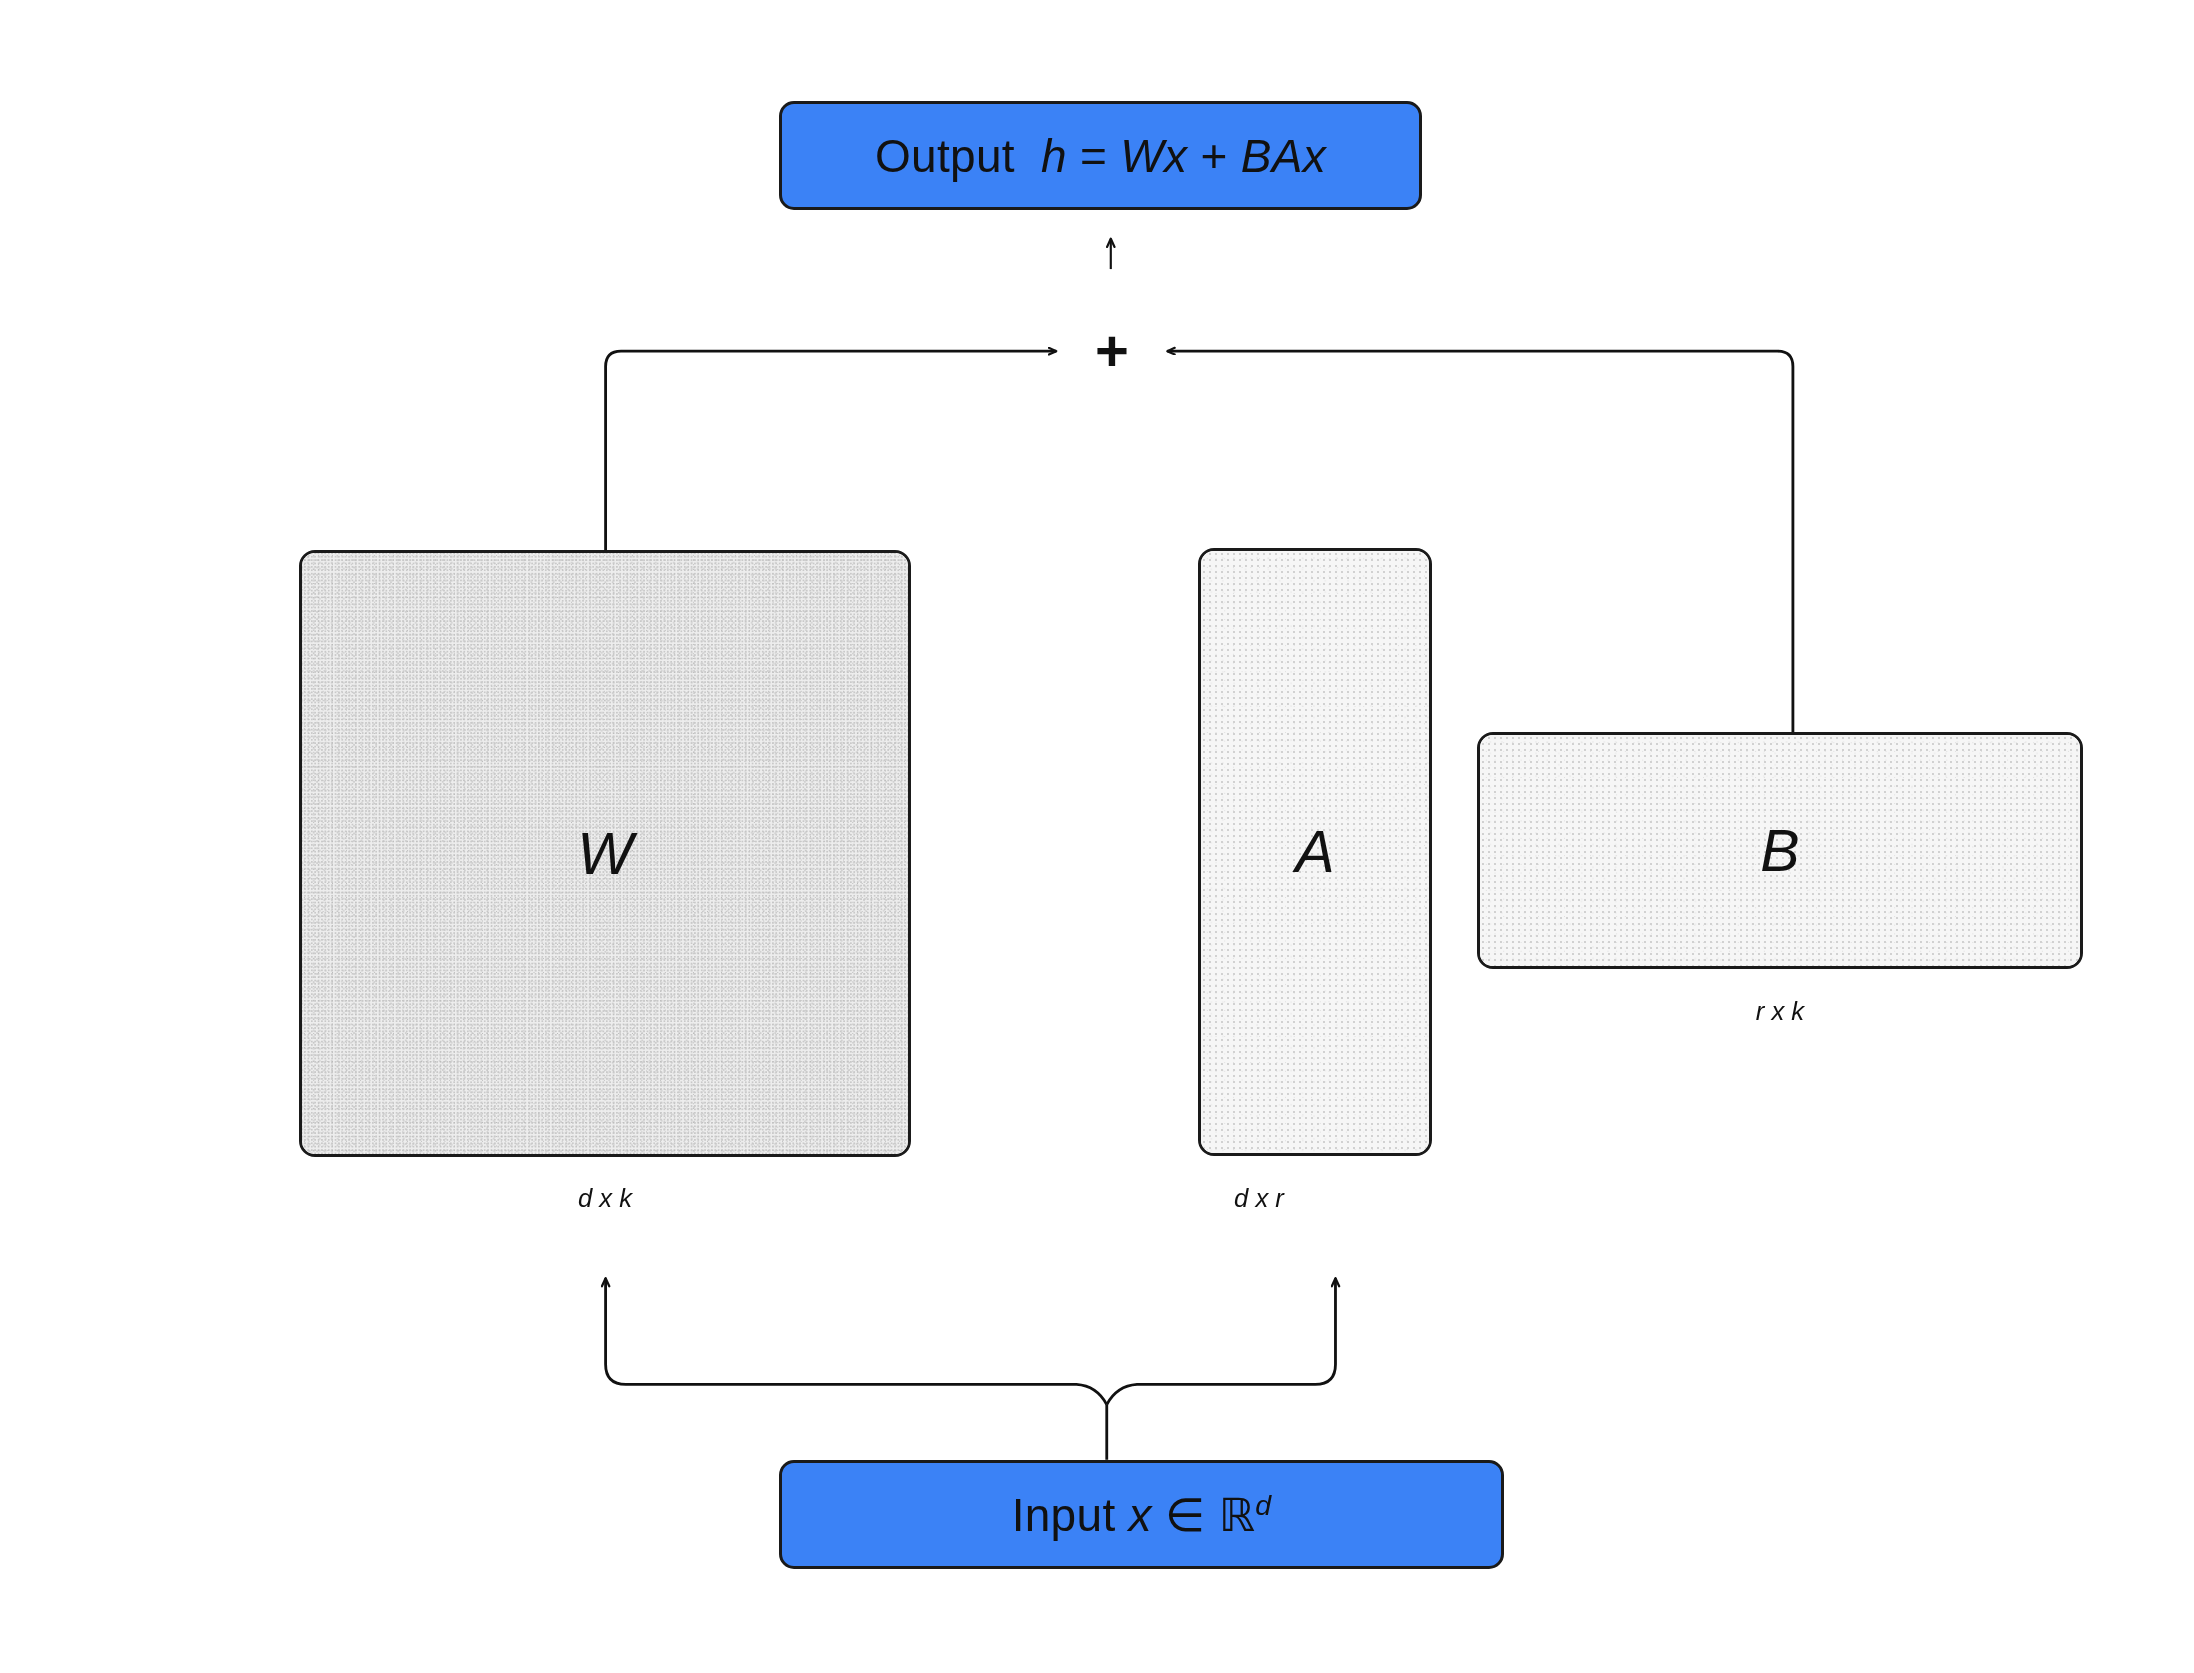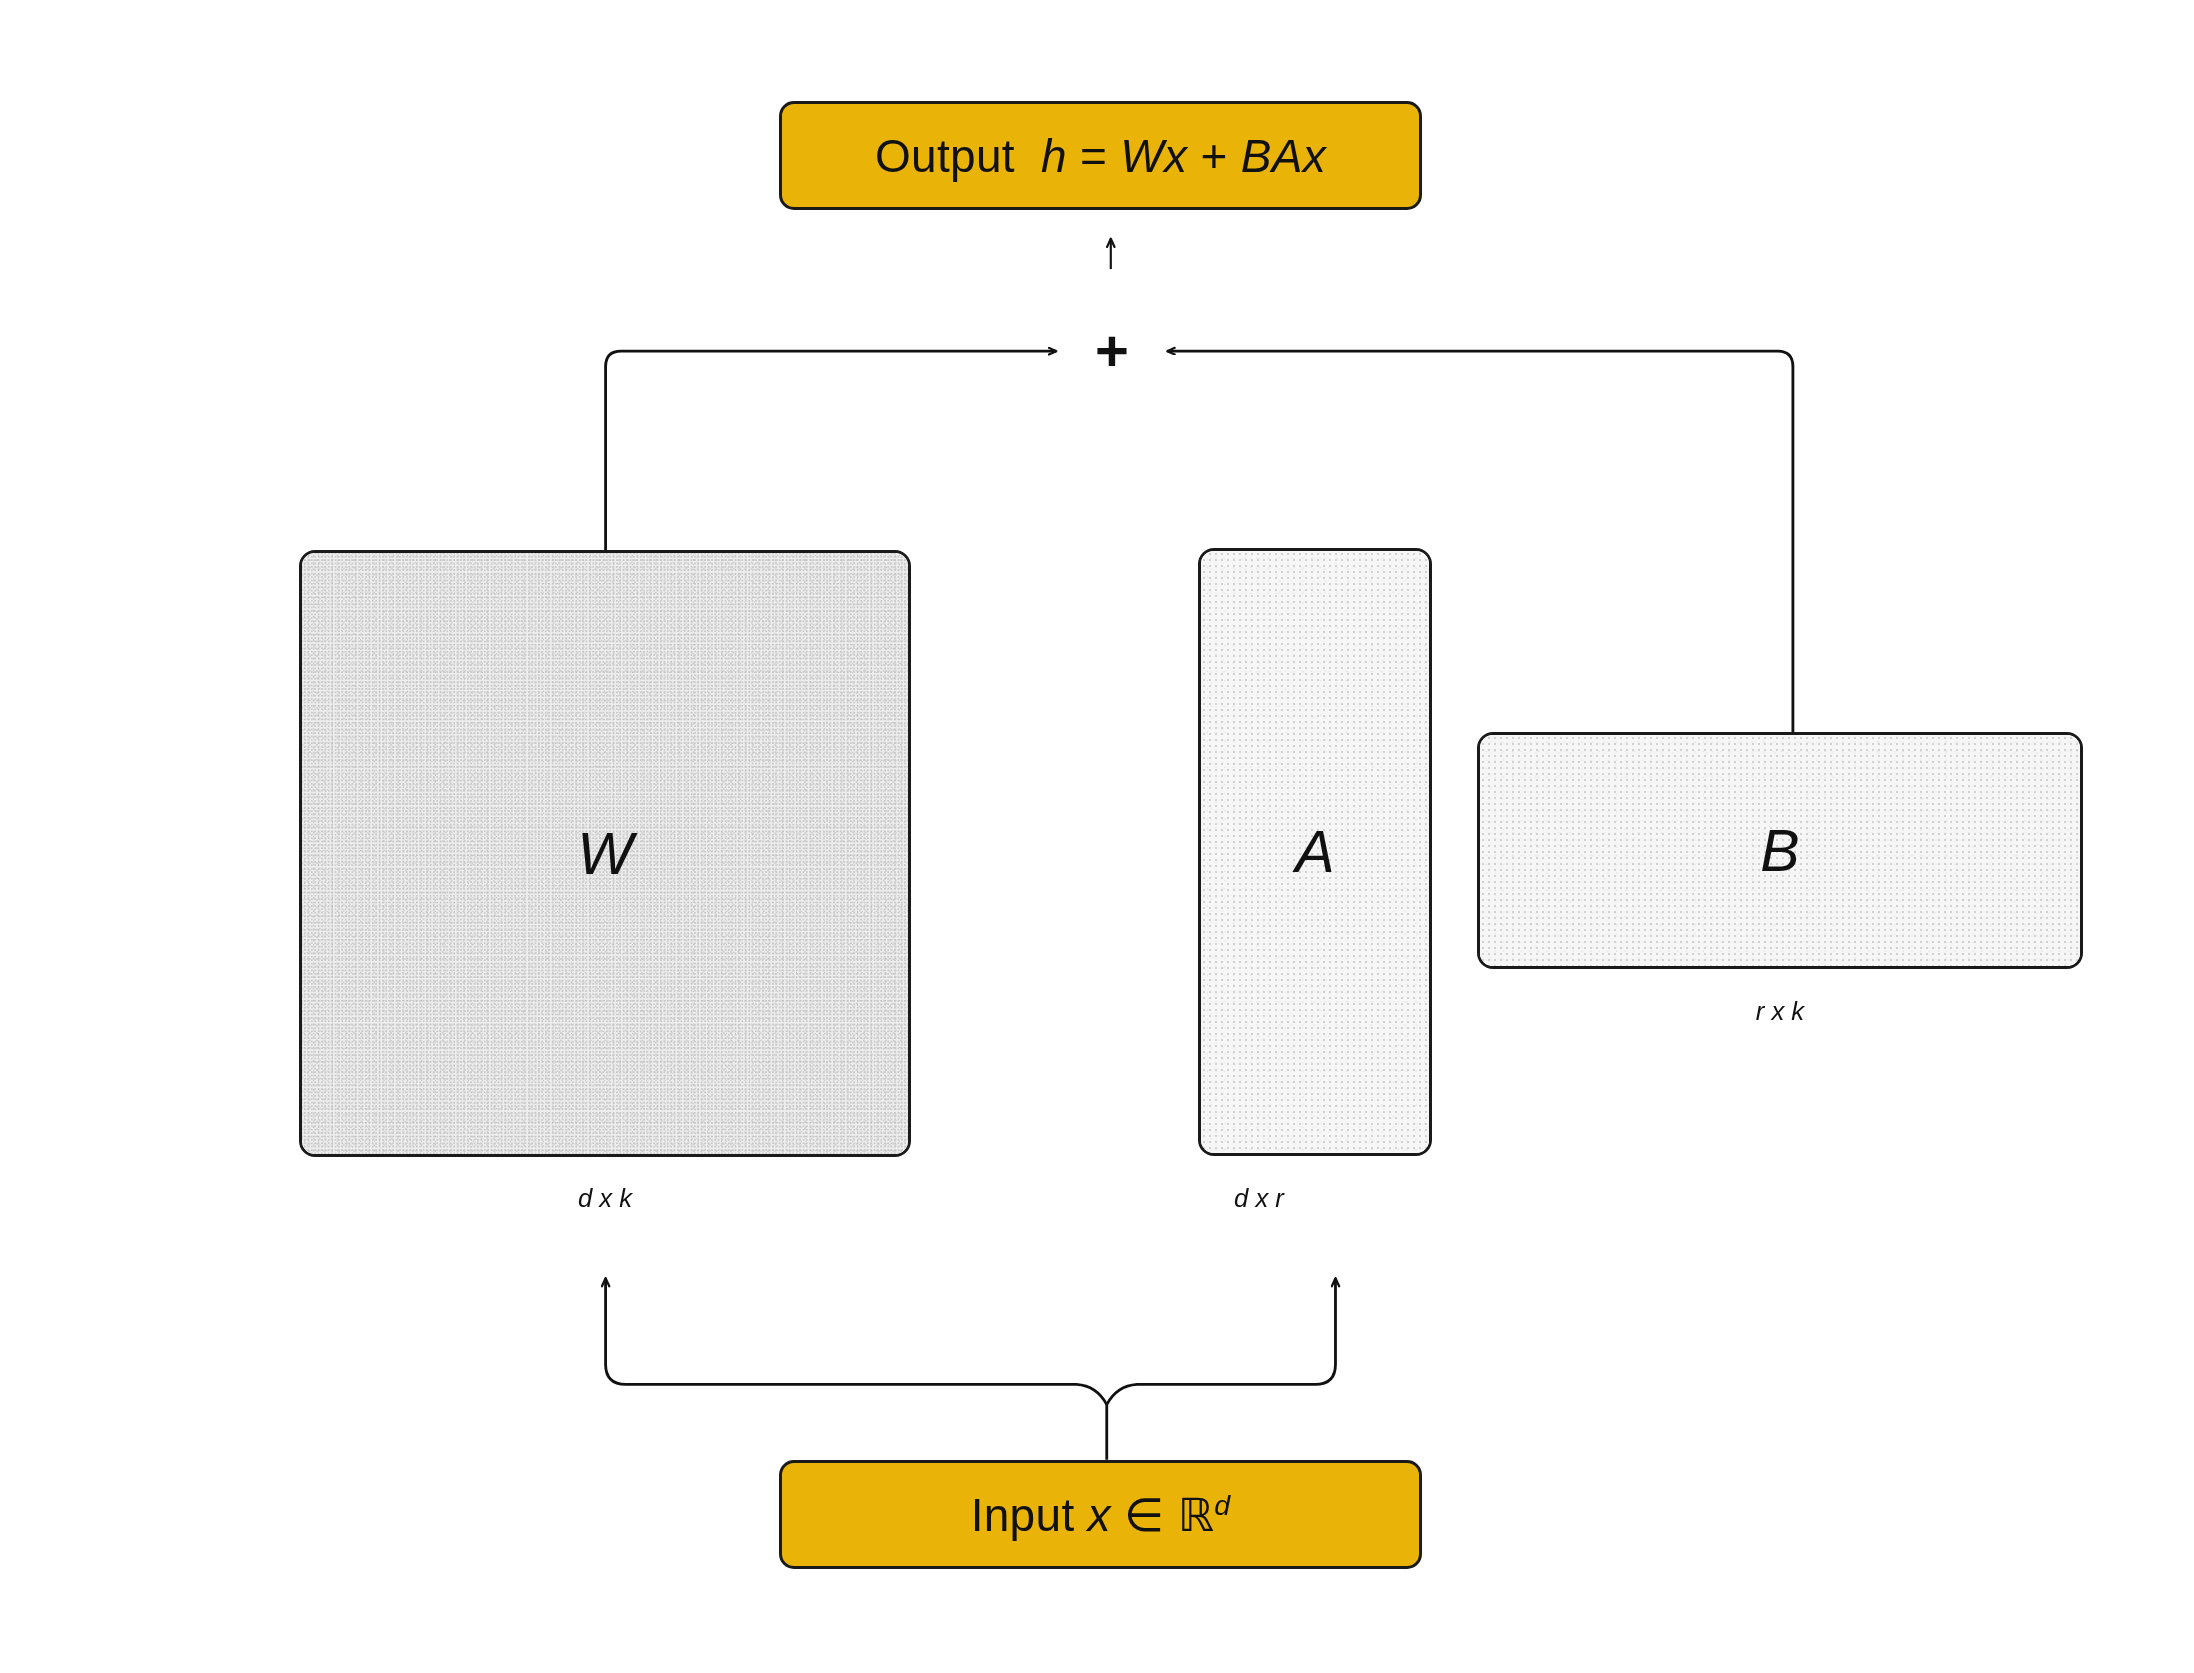--- a/index.html
+++ b/index.html
@@ -23,21 +23,21 @@
     position: absolute;
     box-sizing: border-box;
     border: 3.4px solid #1a1a1a;
     border-radius: 15px;
     display: flex;
     align-items: center;
     justify-content: center;
   }
 
   .io-box {
-    background: #eab308;
+    background: #3b82f6;
     justify-content: center;
   }
   .io-label {
     font-size: 46px;
     color: #111111;
     letter-spacing: 0.3px;
     white-space: nowrap;
   }
   .io-label .mathit {
     font-style: italic;
@@ -185,21 +185,21 @@
     <span class="matrix-letter">A</span>
   </div>
   <div class="dim-label" style="left:1142px; top:1184px; width:234px;">d x r</div>
 
   <div class="box matrix-box" style="left:1477px; top:732px; width:606px; height:237px;">
     <span class="noise noise-light"></span>
     <span class="matrix-letter">B</span>
   </div>
   <div class="dim-label" style="left:1477px; top:997px; width:606px;">r x k</div>
 
-  <div class="box io-box" style="left:779px; top:1460px; width:643px; height:109px;">
+  <div class="box io-box" style="left:779px; top:1460px; width:725px; height:109px;">
     <span class="io-label">
       <span>Input</span>&nbsp;<span class="mathit">x</span>
       <span>∈</span>
       <span class="bb">ℝ</span><sup>d</sup>
     </span>
   </div>
 
 </div>
 
 

